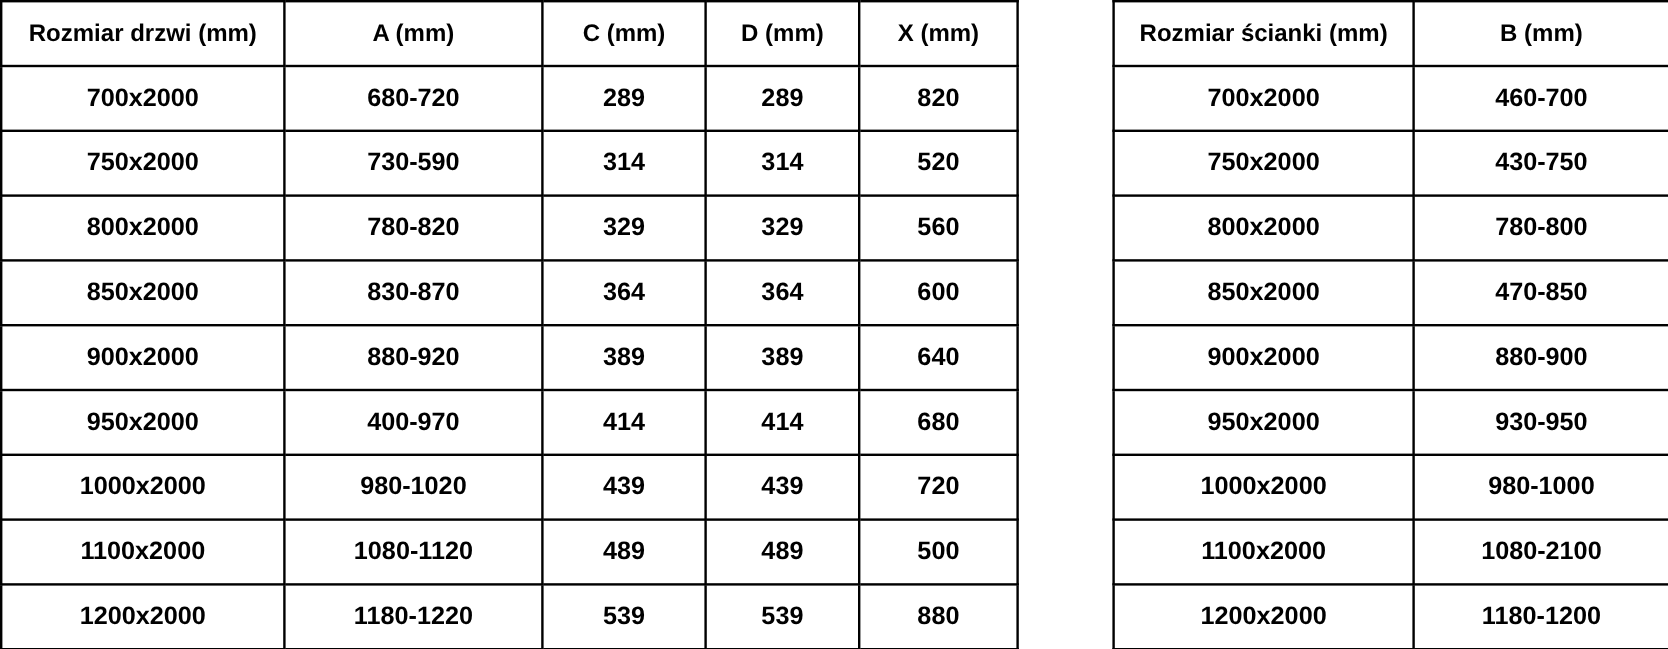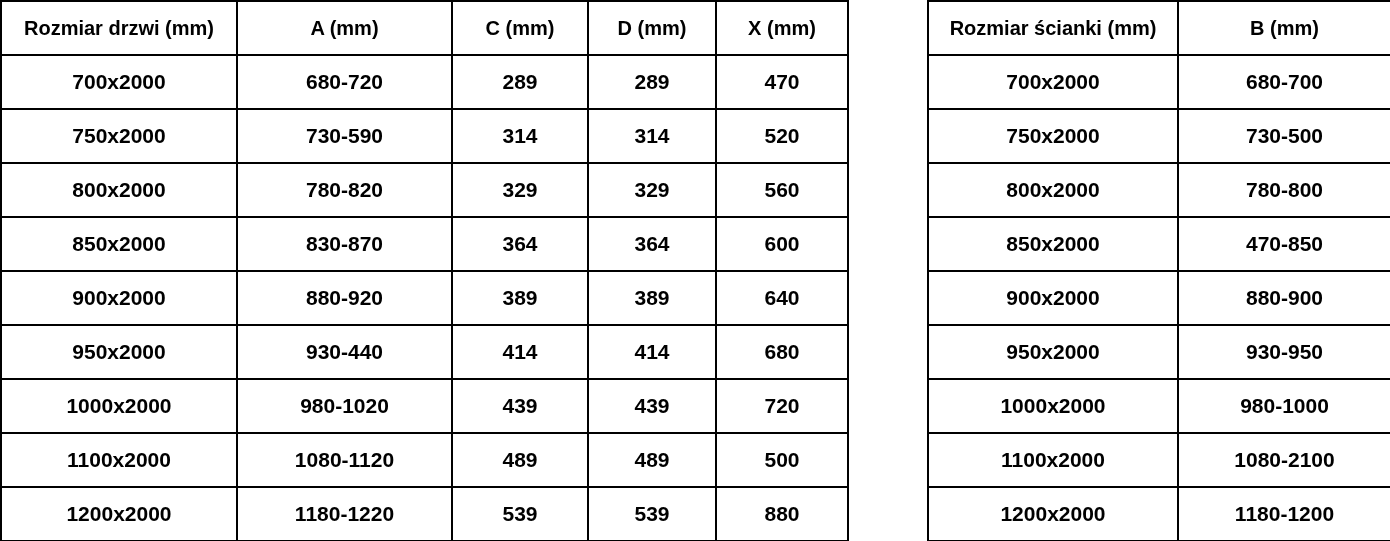--- a/index.html
+++ b/index.html
@@ -91,21 +91,21 @@
           <th>D (mm)</th>
           <th>X (mm)</th>
         </tr>
       </thead>
       <tbody>
         <tr>
           <td>700x2000</td>
           <td>680-720</td>
           <td>289</td>
           <td>289</td>
-          <td>470</td>
+          <td>820</td>
         </tr>
         <tr>
           <td>750x2000</td>
           <td>730-590</td>
           <td>314</td>
           <td>314</td>
           <td>520</td>
         </tr>
         <tr>
           <td>800x2000</td>
@@ -123,21 +123,21 @@
         </tr>
         <tr>
           <td>900x2000</td>
           <td>880-920</td>
           <td>389</td>
           <td>389</td>
           <td>640</td>
         </tr>
         <tr>
           <td>950x2000</td>
-          <td>930-440</td>
+          <td>400-970</td>
           <td>414</td>
           <td>414</td>
           <td>680</td>
         </tr>
         <tr>
           <td>1000x2000</td>
           <td>980-1020</td>
           <td>439</td>
           <td>439</td>
           <td>720</td>
@@ -170,25 +170,25 @@
       </colgroup>
       <thead>
         <tr>
           <th>Rozmiar ścianki (mm)</th>
           <th>B (mm)</th>
         </tr>
       </thead>
       <tbody>
         <tr>
           <td>700x2000</td>
-          <td>680-700</td>
+          <td>460-700</td>
         </tr>
         <tr>
           <td>750x2000</td>
-          <td>730-500</td>
+          <td>430-750</td>
         </tr>
         <tr>
           <td>800x2000</td>
           <td>780-800</td>
         </tr>
         <tr>
           <td>850x2000</td>
           <td>470-850</td>
         </tr>
         <tr>

